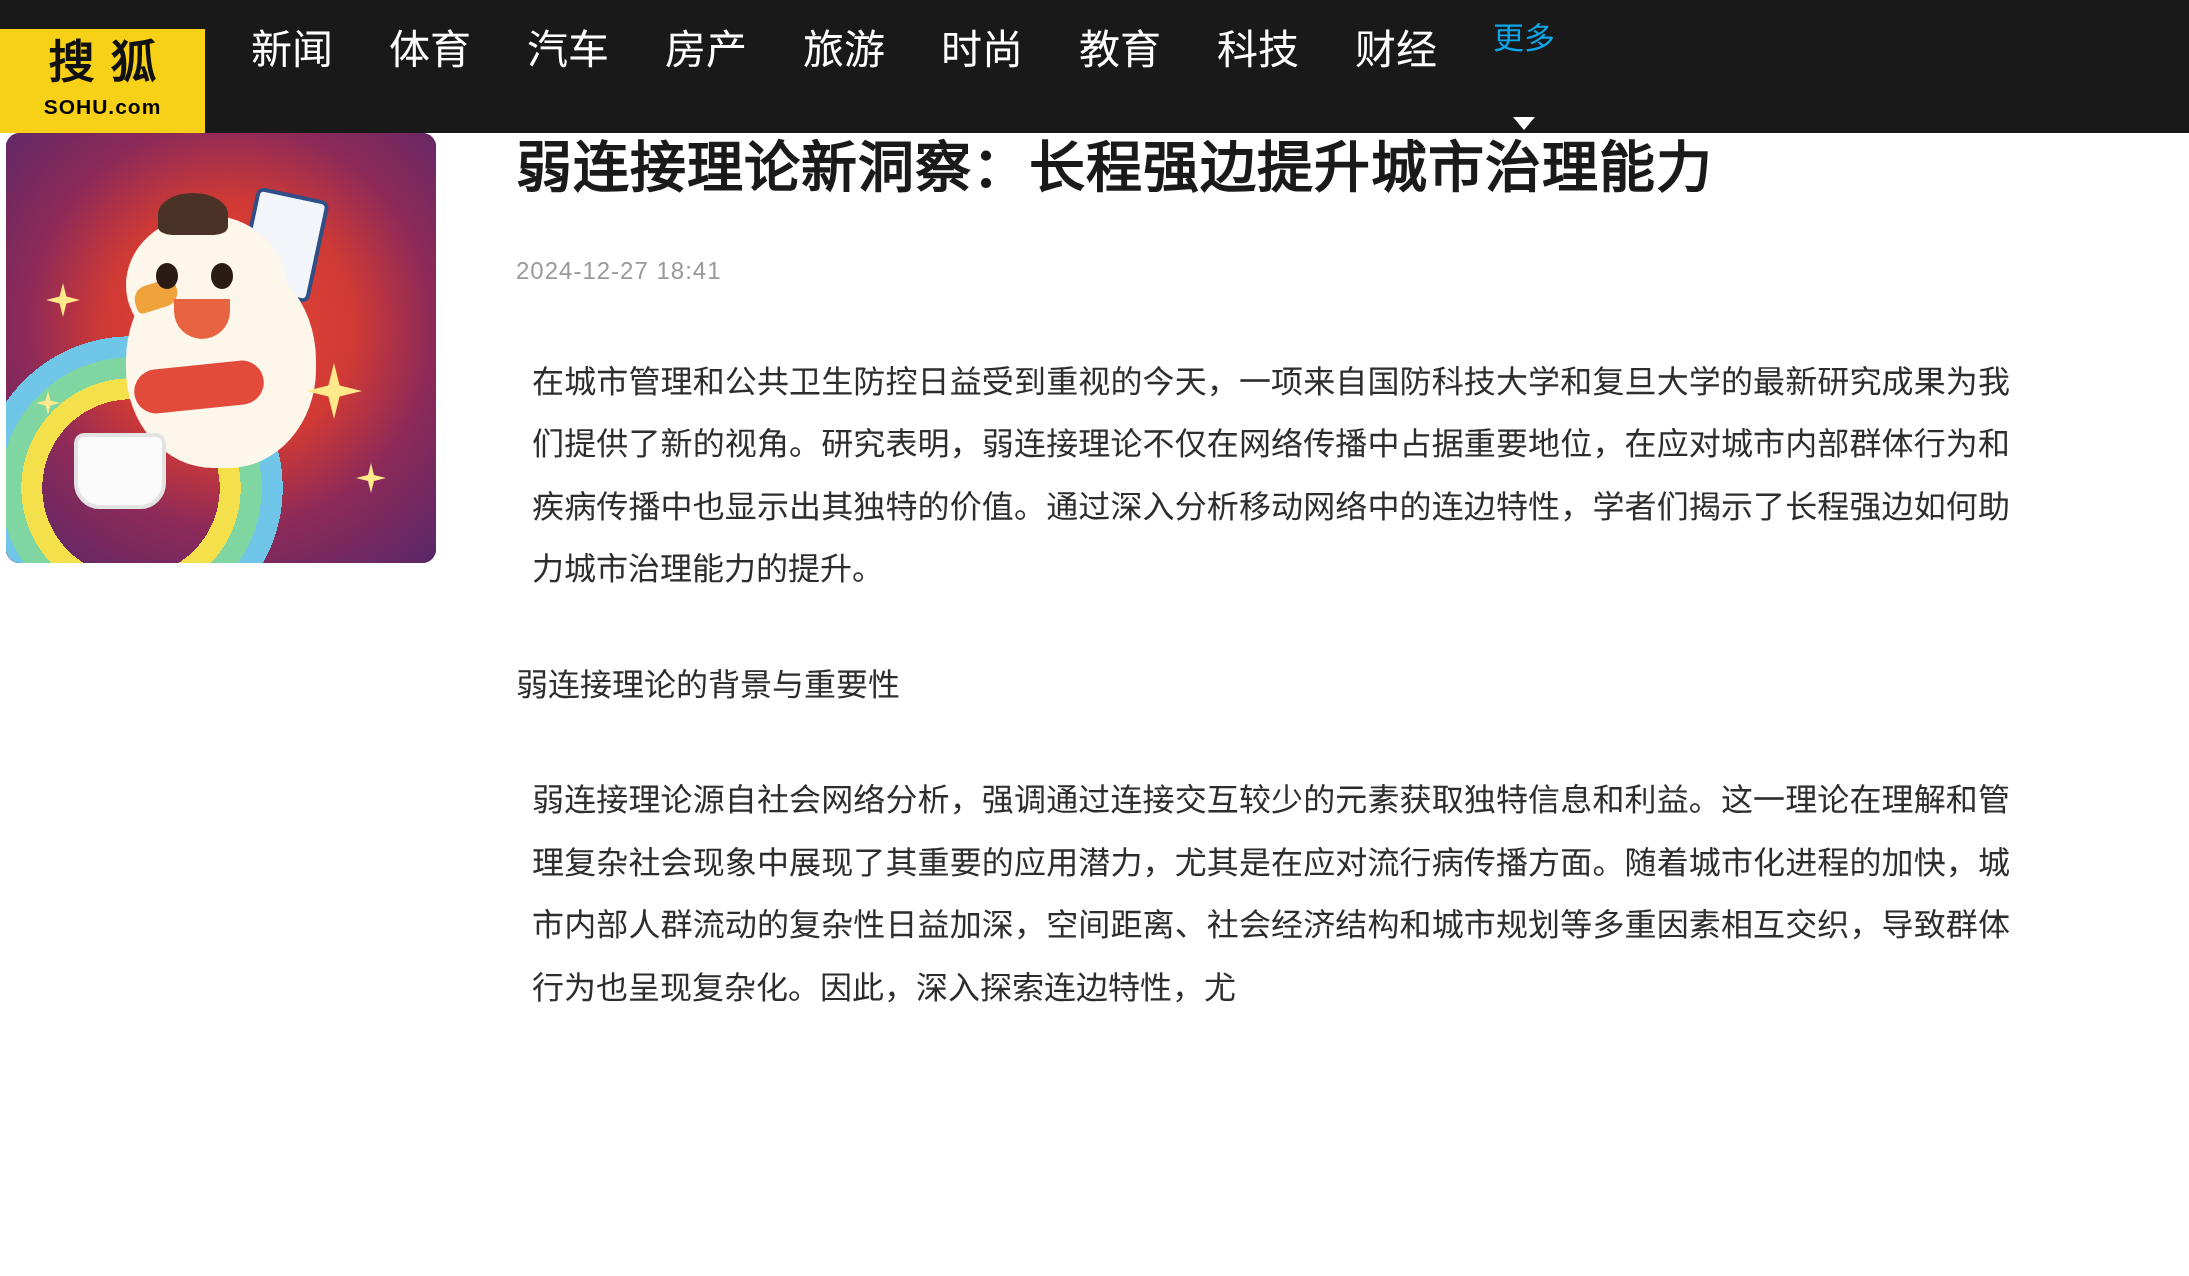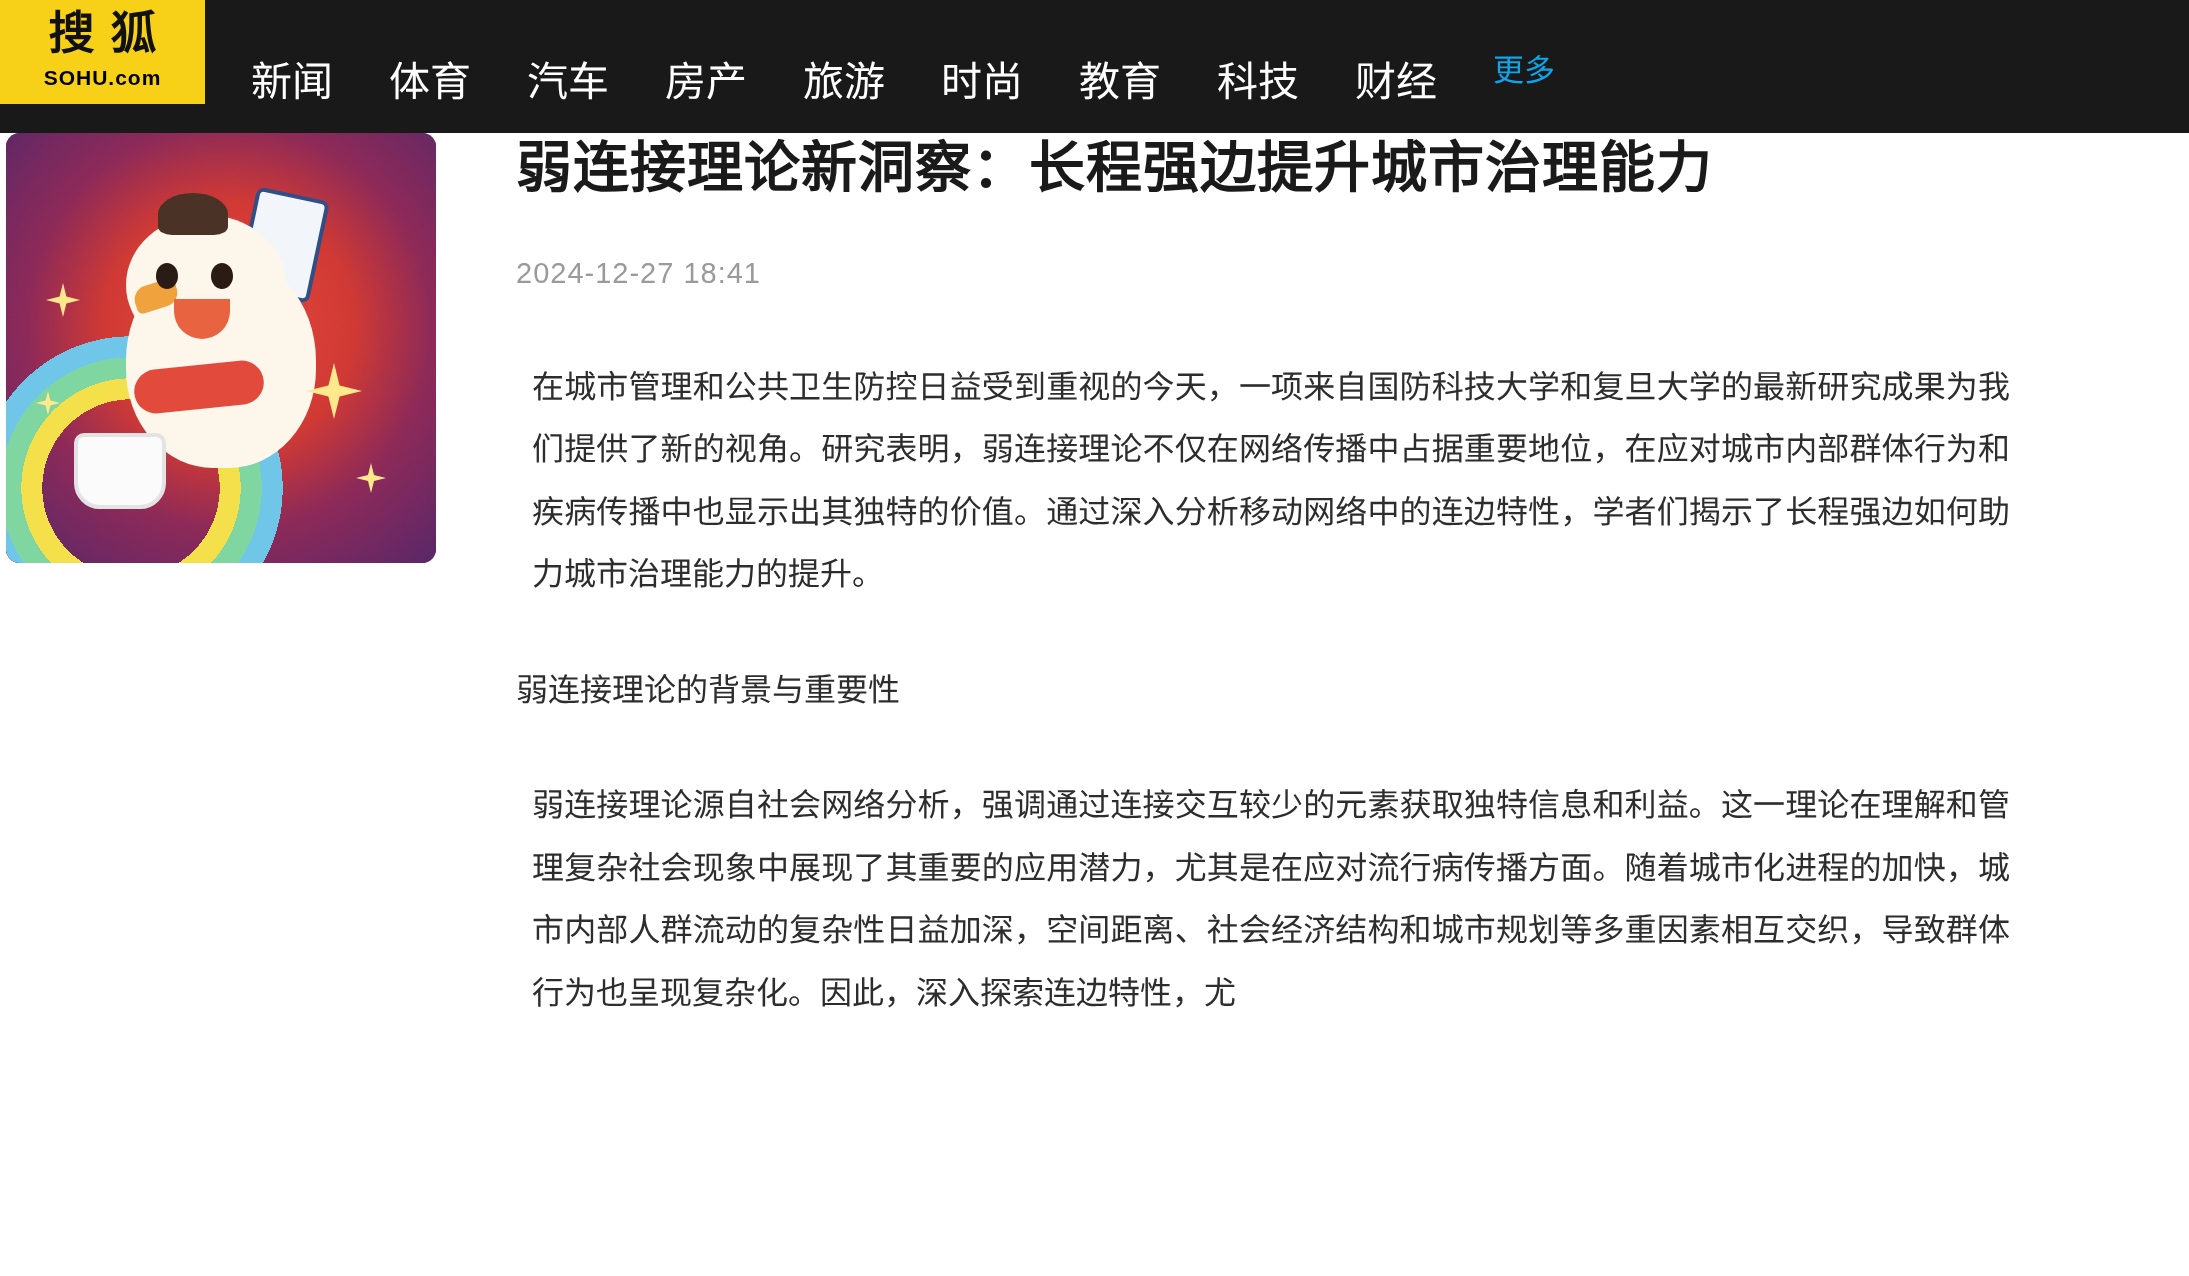--- a/index.html
+++ b/index.html
@@ -13,21 +13,21 @@
     width: 2189px;
     height: 1276px;
     overflow: hidden;
   }
 
   
   .topbar {
     height: 133px;
     background: #191919;
     display: flex;
-    align-items: flex-start;
+    align-items: flex-end;
     width: 100%;
   }
   .logo {
     width: 205px;
     min-width: 205px;
     background: #f7d117;
     display: flex;
     flex-direction: column;
     align-items: center;
     justify-content: center;
@@ -222,21 +222,21 @@
   .headline {
     font-size: 56px;
     font-weight: 700;
     color: #1a1a1a;
     letter-spacing: 1px;
     margin: 0 0 54px 0;
     font-family: "DejaVu Sans", sans-serif;
     line-height: 1.25;
   }
   .timestamp {
-    font-size: 29px;
+    font-size: 24px;
     color: #9a9a9a;
     margin: 0 0 66px 0;
     letter-spacing: 1px;
     font-family: "Liberation Sans", sans-serif;
   }
   .para {
     font-size: 32px;
     line-height: 1.95;
     color: #2d2d2d;
     margin: 0 0 54px 16px;

